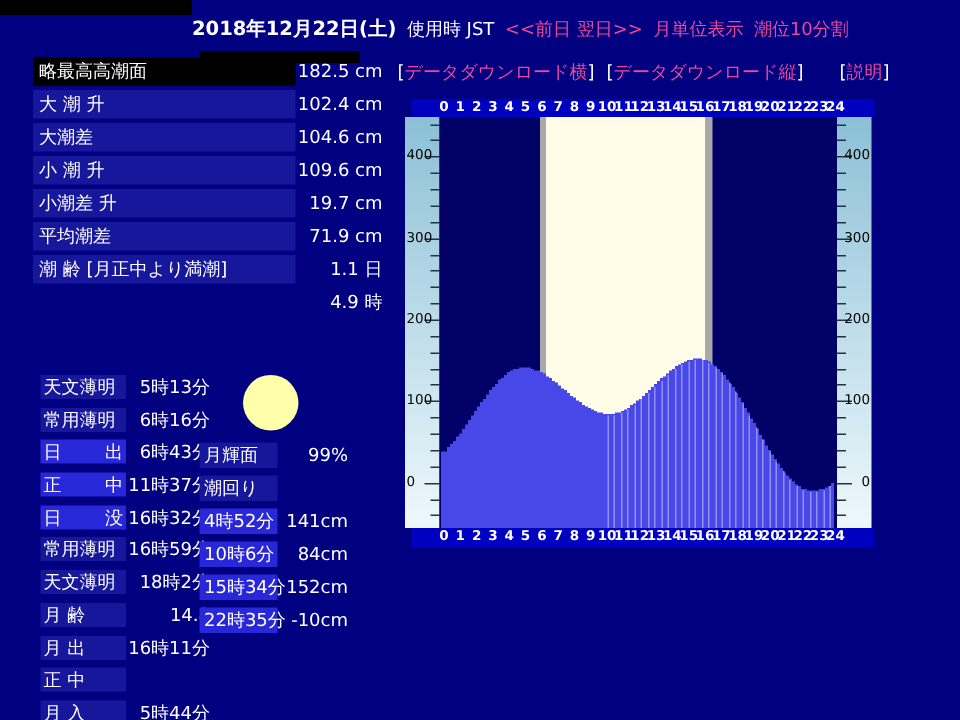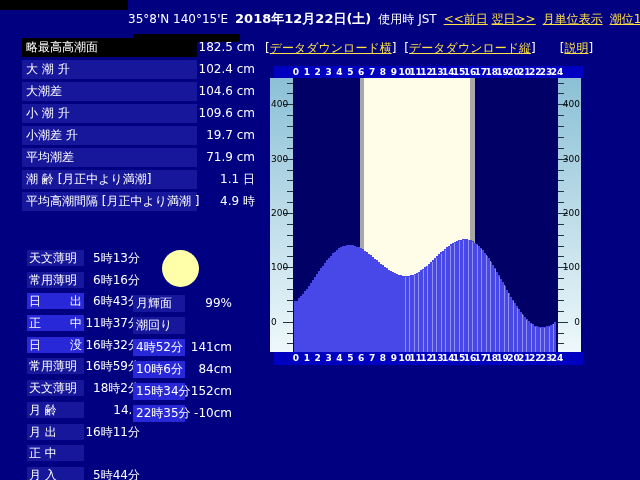--- a/index.html
+++ b/index.html
@@ -4,21 +4,21 @@
 <style>
   html,body{margin:0;padding:0;background:#000080;}
   #page{position:relative;width:640px;height:480px;background:#000080;overflow:hidden;
         font-family:"DejaVu Sans",sans-serif;color:#fff;}
   .abs{position:absolute;}
   
   #topblack{left:0;top:0;width:128px;height:10px;background:#000;}
   #header{left:128px;top:9px;width:510px;height:20px;font-size:12px;white-space:nowrap;
           display:flex;align-items:center;gap:7px;}
   #header .date{font-weight:bold;font-size:13px;}
-  a.lk{color:#fde047;text-decoration:underline;cursor:pointer;}
+  a.lk{color:#ec4899;cursor:pointer;}
   
   #dlrow{left:265px;top:40px;font-size:12px;white-space:nowrap;display:flex;gap:8px;}
   #dlrow .gap{width:8px;}
   
   #stats{left:22px;top:38px;width:233px;}
   .st-row{position:relative;height:22px;}
   .st-label{position:absolute;left:0;top:0;width:175px;height:19px;background:#17179c;
             font-size:12px;line-height:19px;padding-left:4px;box-sizing:border-box;white-space:nowrap;}
   .st-row.first .st-label{background:#000;}
   .st-val{position:absolute;right:0;top:0;width:110px;height:19px;font-size:12px;line-height:19px;
@@ -57,21 +57,20 @@
   .gapline{position:absolute;background:#9090f0;width:1px;}
 </style>
 </head>
 <body>
 
 <div id="page">
 
   <div class="abs" id="topblack"></div>
 
   <div class="abs" id="header">
-    <span>35°8'N 140°15'E</span>
     <span class="date">2018年12月22日(土)</span>
     <span>使用時 JST</span>
     <span><a class="lk">&lt;&lt;前日</a>
     <a class="lk">翌日&gt;&gt;</a></span>
     <a class="lk">月単位表示</a>
     <a class="lk">潮位10分割</a>
   </div>
 
   <div class="abs" id="dlrow">
     <span><span>[</span><a class="lk">データダウンロード横</a><span>]</span></span>
@@ -103,21 +102,20 @@
       </div>
     <div class="st-row">
         <span class="st-label">平均潮差</span>
         <span class="st-val">71.9 cm</span>
       </div>
     <div class="st-row">
         <span class="st-label">潮 齢 [月正中より満潮]</span>
         <span class="st-val">1.1 日</span>
       </div>
     <div class="st-row">
-        <span class="st-label">平均高潮間隔 [月正中より満潮 ]</span>
         <span class="st-val">4.9 時</span>
       </div>
   </div>
   <div class="abs" id="artifact"></div>
 
   <div class="abs" id="sunmoon">
     <div class="sm-row">
         <span class="sm-label">天文薄明</span>
         <span class="sm-val">5時13分</span>
       </div>

